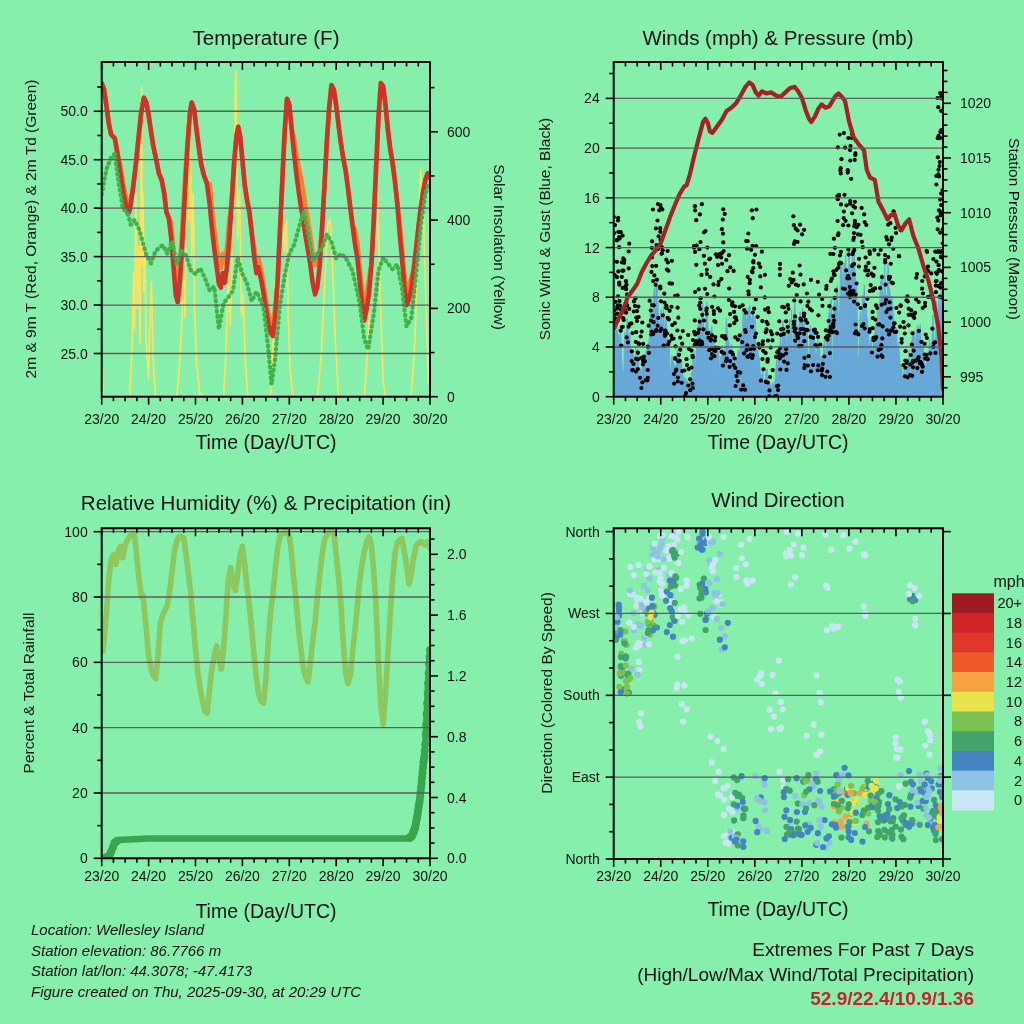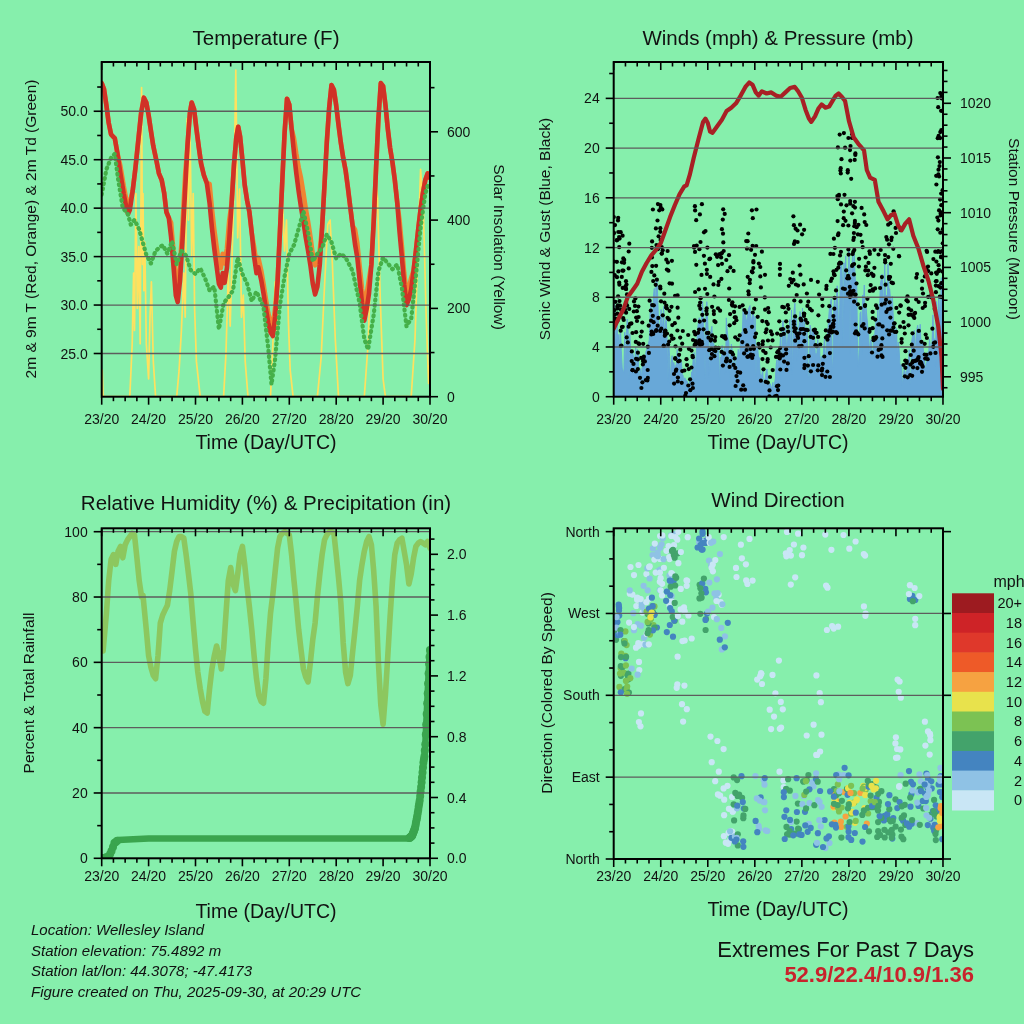--- a/index.html
+++ b/index.html
@@ -2,21 +2,21 @@
 <html><head>
 <meta charset="utf-8">
 <style>
   html,body{margin:0;padding:0;background:#fff;}
   #page{position:relative;width:1024px;height:1024px;background:#86efac;overflow:hidden;
         font-family:"Liberation Sans","DejaVu Sans",sans-serif;}
   svg{position:absolute;font-family:"Liberation Sans","DejaVu Sans",sans-serif;}
   #p1{left:0;top:0;} #p2{left:512px;top:0;}
   #p3{left:0;top:460px;} #p4{left:512px;top:460px;}
   .footer-left{position:absolute;left:31px;top:920px;font-size:15px;line-height:20.5px;color:#111;font-style:italic;}
-  .footer-right{position:absolute;right:50px;top:938px;font-size:22px;line-height:24.6px;
+  .footer-right{position:absolute;right:50px;top:938px;font-size:19px;line-height:24.6px;
                 color:#111;text-align:right;}
   .extreme-values{font-weight:bold;}
 </style>
 </head>
 <body>
 <div id="page">
 
 <svg id="p1" width="512" height="456" viewBox="0 0 512 456">
   <text x="266" y="45" text-anchor="middle" font-size="20.5" fill="#111">Temperature (F)</text>
   <text x="36" y="229" text-anchor="middle" font-size="15.5" fill="#111" transform="rotate(-90 36 229)">2m &amp; 9m T (Red, Orange) &amp; 2m Td (Green)</text>
@@ -2295,23 +2295,24 @@
           <text x="510" y="345.2" text-anchor="end" font-size="14.5" fill="#111">0</text>
         </g>
       </g>
 <clipPath id="clip4">
         <rect x="101.7" y="68.3" width="329.3" height="330.7"></rect>
       </clipPath>
     </svg>
 
 <div class="footer-left">
   <div>Location: Wellesley Island</div>
-  <div>Station elevation: 75.4892 m</div>
+  <div>Station elevation: 86.7766 m</div>
   <div>Station lat/lon: 44.3078; -47.4173</div>
   <div>Figure created on Thu, 2025-09-30, at 20:29 UTC</div>
 </div>
 
 <div class="footer-right">
   <div>Extremes For Past 7 Days</div>
+  <div>(High/Low/Max Wind/Total Precipitation)</div>
   <div class="extreme-values" style="color: rgb(200, 35, 44);">52.9/22.4/10.9/1.36</div>
 </div>
 
 </div>
 
 </body></html>

